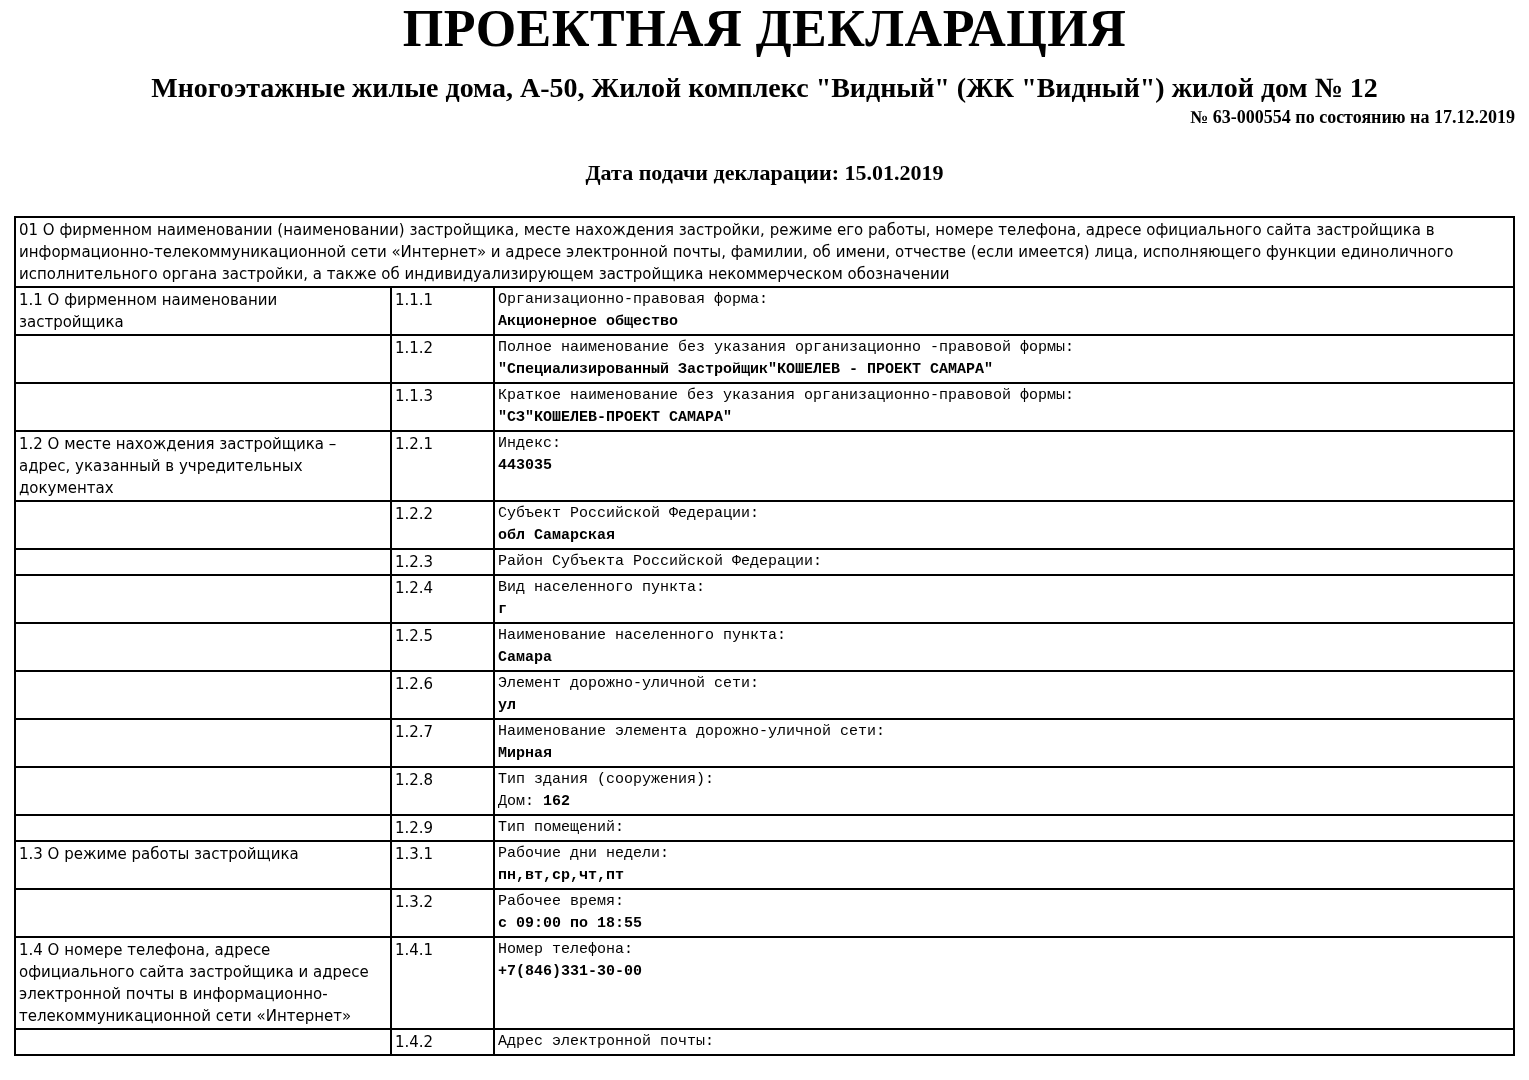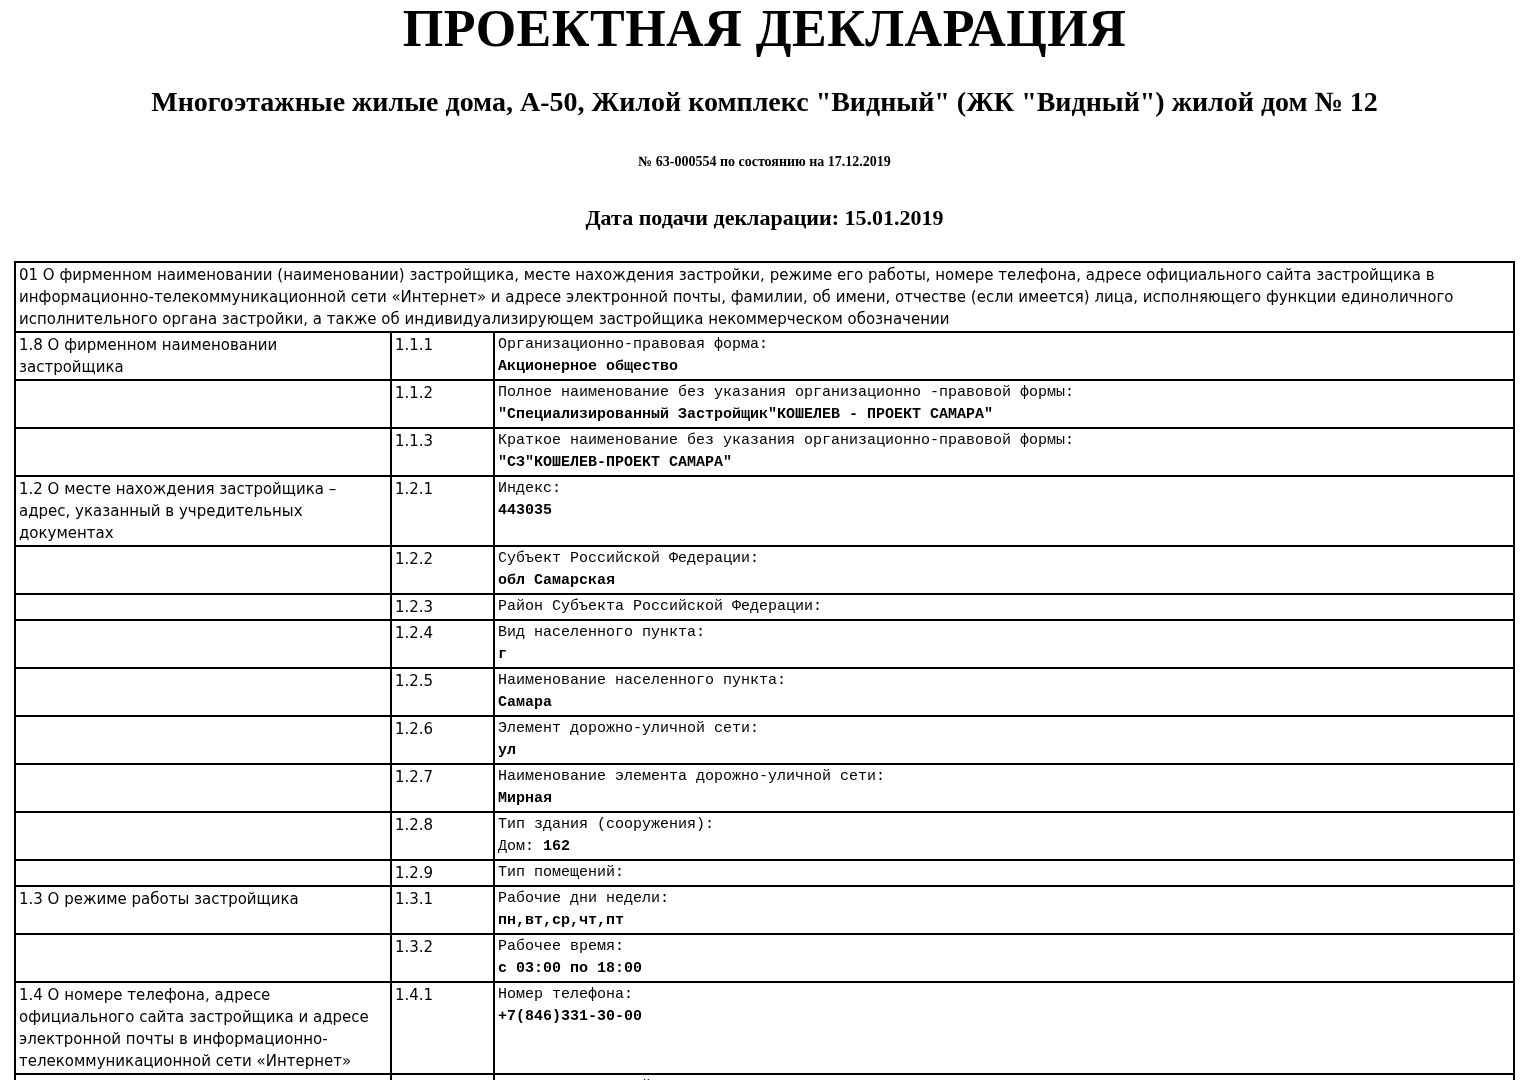--- a/index.html
+++ b/index.html
@@ -23,26 +23,26 @@
   }
   .doc-title {
     font-size: 52px;
     line-height: 46px;
     margin: 6px 0 0 0;
     letter-spacing: 0.5px;
   }
   .doc-subtitle {
     font-size: 28px;
     line-height: 32px;
-    margin-top: 34px;
+    margin-top: 20px;
   }
   .doc-number {
-    font-size: 14px;
+    font-size: 18px;
     line-height: 26px;
-    margin-top: 31px;
+    text-align: right;
   }
   .doc-date {
     font-size: 22px;
     line-height: 26px;
     margin-top: 30px;
   }
   table.decl {
     border-collapse: collapse;
     table-layout: fixed;
     width: 100%;
@@ -85,21 +85,21 @@
       <col style="width:376px">
       <col style="width:103px">
       <col>
     </colgroup>
     <tbody>
       <tr>
         <td class="section-header" colspan="3">01 О фирменном наименовании (наименовании) застройщика, месте нахождения застройки, режиме его работы, номере телефона, адресе официального сайта застройщика в информационно-телекоммуникационной сети «Интернет» и адресе электронной почты, фамилии, об имени, отчестве (если имеется) лица, исполняющего функции единоличного исполнительного органа застройки, а также об индивидуализирующем застройщика некоммерческом обозначении</td>
       </tr>
 
     <tr>
-          <td class="col-group"><span>1.8 О фирменном наименовании застройщика</span></td>
+          <td class="col-group"><span>1.1 О фирменном наименовании застройщика</span></td>
           <td class="col-code"><span>1.1.1</span></td>
           <td class="col-info">
             <div class="info-label">Организационно-правовая форма:</div>
             <div><span class="info-value">Акционерное общество</span></div>
           </td>
         </tr>
         <tr>
           <td class="col-group"></td>
           <td class="col-code"><span>1.1.2</span></td>
           <td class="col-info">
@@ -191,21 +191,21 @@
           <td class="col-info">
             <div class="info-label">Рабочие дни недели:</div>
             <div><span class="info-value">пн,вт,ср,чт,пт</span></div>
           </td>
         </tr>
         <tr>
           <td class="col-group"></td>
           <td class="col-code"><span>1.3.2</span></td>
           <td class="col-info">
             <div class="info-label">Рабочее время:</div>
-            <div><span class="info-value">с 03:00 по 18:00</span></div>
+            <div><span class="info-value">с 09:00 по 18:55</span></div>
           </td>
         </tr>
         <tr>
           <td class="col-group"><span>1.4 О номере телефона, адресе официального сайта застройщика и адресе электронной почты в информационно-телекоммуникационной сети «Интернет»</span></td>
           <td class="col-code"><span>1.4.1</span></td>
           <td class="col-info">
             <div class="info-label">Номер телефона:</div>
             <div><span class="info-value">+7(846)331-30-00</span></div>
           </td>
         </tr>

